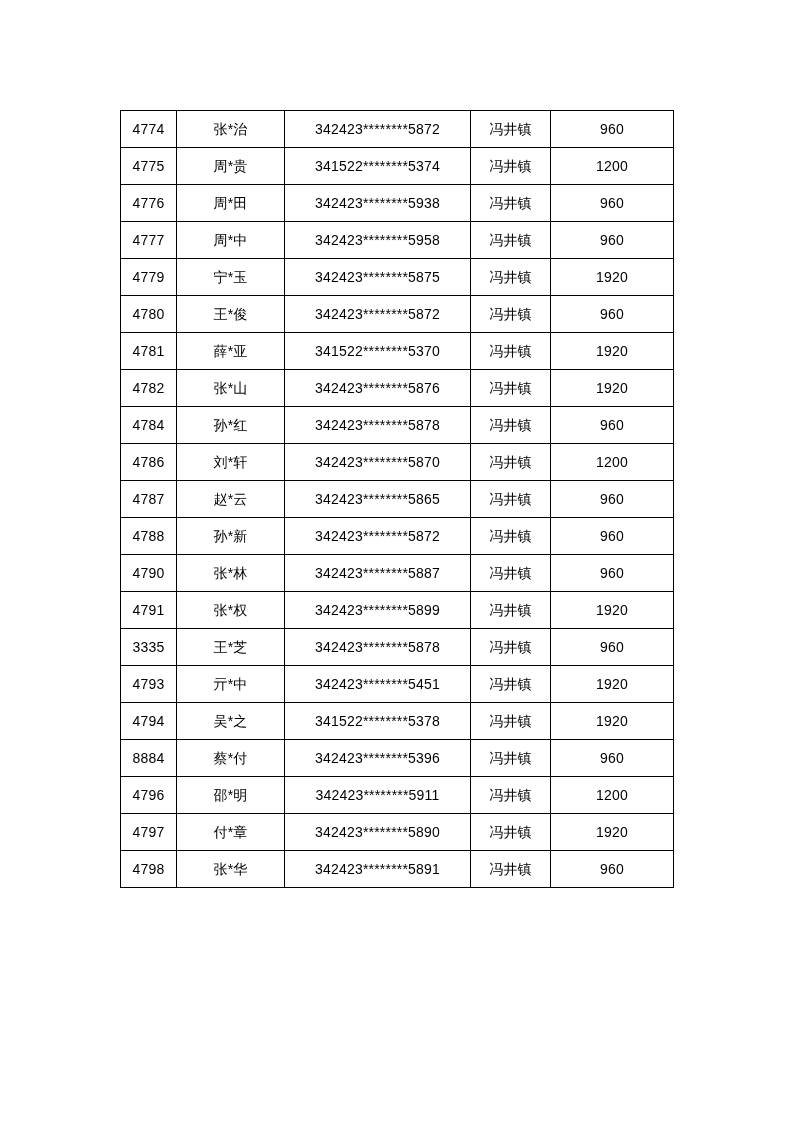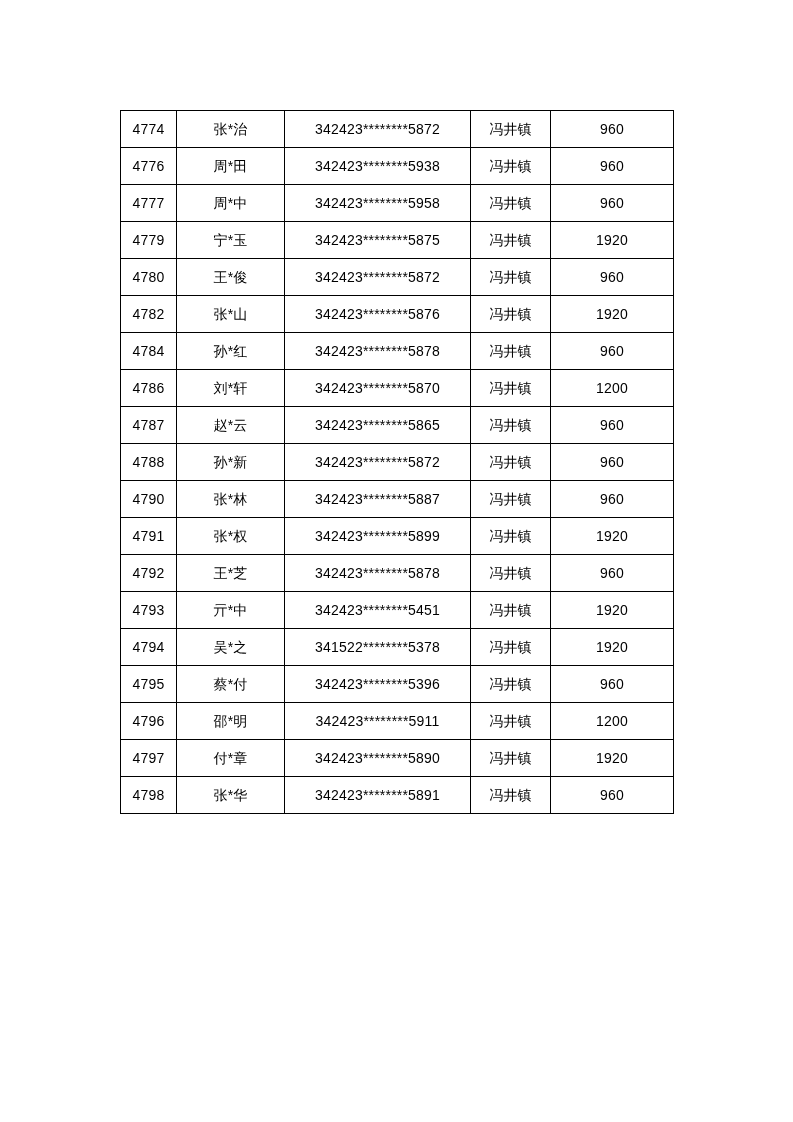--- a/index.html
+++ b/index.html
@@ -62,20 +62,27 @@
     </colgroup>
     <tbody>
         <tr>
           <td>4774</td>
           <td>张*治</td>
           <td>342423********5872</td>
           <td>冯井镇</td>
           <td>960</td>
         </tr>
         <tr>
+          <td>4775</td>
+          <td>周*贵</td>
+          <td>341522********5374</td>
+          <td>冯井镇</td>
+          <td>1200</td>
+        </tr>
+        <tr>
           <td>4776</td>
           <td>周*田</td>
           <td>342423********5938</td>
           <td>冯井镇</td>
           <td>960</td>
         </tr>
         <tr>
           <td>4777</td>
           <td>周*中</td>
           <td>342423********5958</td>
@@ -90,20 +97,27 @@
           <td>1920</td>
         </tr>
         <tr>
           <td>4780</td>
           <td>王*俊</td>
           <td>342423********5872</td>
           <td>冯井镇</td>
           <td>960</td>
         </tr>
         <tr>
+          <td>4781</td>
+          <td>薛*亚</td>
+          <td>341522********5370</td>
+          <td>冯井镇</td>
+          <td>1920</td>
+        </tr>
+        <tr>
           <td>4782</td>
           <td>张*山</td>
           <td>342423********5876</td>
           <td>冯井镇</td>
           <td>1920</td>
         </tr>
         <tr>
           <td>4784</td>
           <td>孙*红</td>
           <td>342423********5878</td>
@@ -139,42 +153,42 @@
           <td>960</td>
         </tr>
         <tr>
           <td>4791</td>
           <td>张*权</td>
           <td>342423********5899</td>
           <td>冯井镇</td>
           <td>1920</td>
         </tr>
         <tr>
-          <td>4792</td>
+          <td>3335</td>
           <td>王*芝</td>
           <td>342423********5878</td>
           <td>冯井镇</td>
           <td>960</td>
         </tr>
         <tr>
           <td>4793</td>
           <td>亓*中</td>
           <td>342423********5451</td>
           <td>冯井镇</td>
           <td>1920</td>
         </tr>
         <tr>
           <td>4794</td>
           <td>吴*之</td>
           <td>341522********5378</td>
           <td>冯井镇</td>
           <td>1920</td>
         </tr>
         <tr>
-          <td>4795</td>
+          <td>8884</td>
           <td>蔡*付</td>
           <td>342423********5396</td>
           <td>冯井镇</td>
           <td>960</td>
         </tr>
         <tr>
           <td>4796</td>
           <td>邵*明</td>
           <td>342423********5911</td>
           <td>冯井镇</td>

